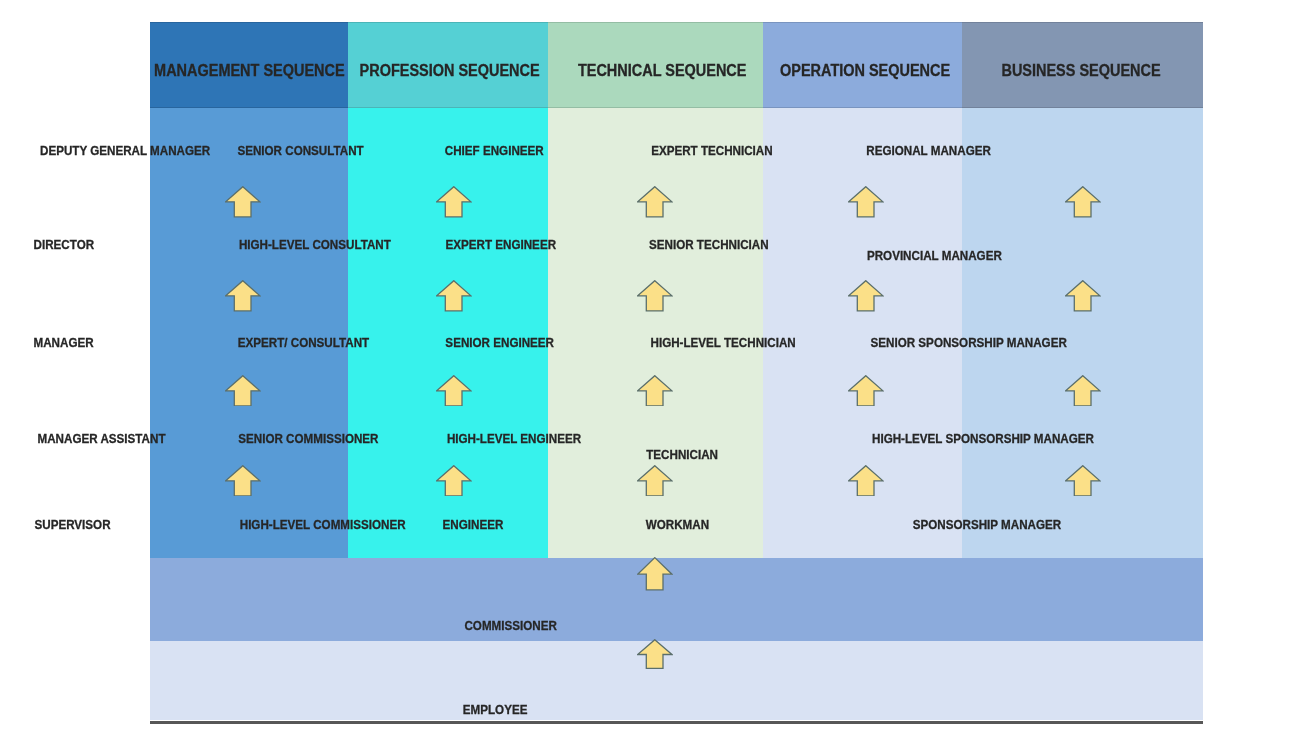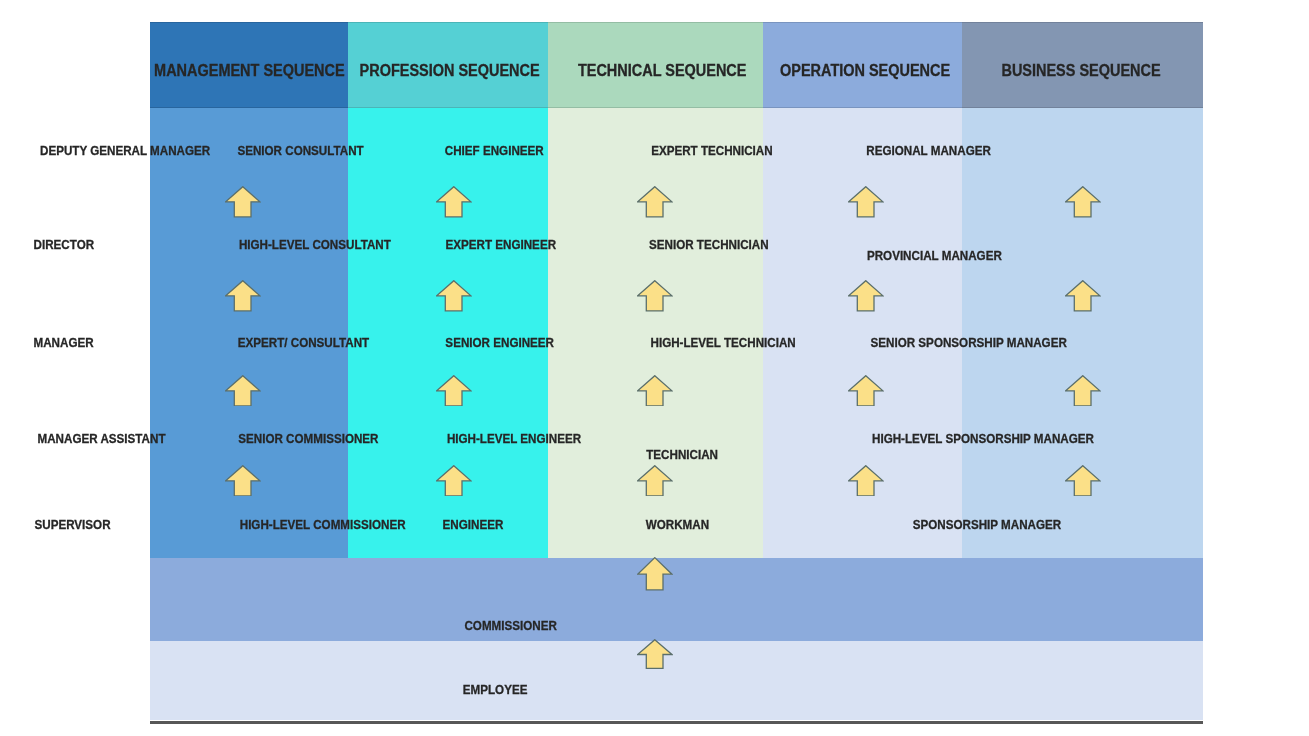--- a/index.html
+++ b/index.html
@@ -130,19 +130,19 @@
           </svg></div>
         <div class="cell" style="left: 0px; top: 536px; width: 1053px; height: 83px; background: rgb(140, 171, 220);"></div>
         <div class="arrow" style="left: 487.2px; top: 535.2px; width: 35.6px; height: 33.6px;"><svg viewBox="0 0 35.6 33.6" width="35.6" height="33.6" xmlns="http://www.w3.org/2000/svg" shape-rendering="geometricPrecision">
             <path d="M17.8 0.65 L34.95 17.2 L26 17.2 L26 32.95 L9.3 32.95 L9.3 17.2 L0.65 17.2 Z" fill="#fbe088" stroke="#5b6f6b" stroke-width="1.3" stroke-linejoin="miter" stroke-miterlimit="10"></path>
           </svg></div>
         <div class="lbl" style="left: 308.6px; width: 400px; top: 572px; margin-top: 23px;"><span style="color: rgb(38, 38, 38);">COMMISSIONER</span></div>
         <div class="cell" style="left: 0px; top: 619px; width: 1053px; height: 79px; background: rgb(217, 226, 243);"></div>
         <div class="arrow" style="left: 487.2px; top: 617.1px; width: 35.6px; height: 30px;"><svg viewBox="0 0 35.6 30" width="35.6" height="30" xmlns="http://www.w3.org/2000/svg" shape-rendering="geometricPrecision">
             <path d="M17.8 0.65 L34.95 15.5 L26 15.5 L26 29.35 L9.3 29.35 L9.3 15.5 L0.65 15.5 Z" fill="#fbe088" stroke="#5b6f6b" stroke-width="1.3" stroke-linejoin="miter" stroke-miterlimit="10"></path>
           </svg></div>
-        <div class="lbl" style="left: 308.6px; width: 400px; top: 659px;"><span style="color: rgb(38, 38, 38);">EMPLOYEE</span></div>
+        <div class="lbl" style="left: 308.6px; width: 400px; top: 679px;"><span style="color: rgb(38, 38, 38);">EMPLOYEE</span></div>
         <div class="hdr-edge" style="top: 0px;"></div>
         <div class="hdr-edge" style="top: 85px;"></div>
         <div class="rule" style="background: rgb(87, 87, 87); top: 698.7px;"></div>
       </div>
   </div>
 </div>
 
 </body></html>

